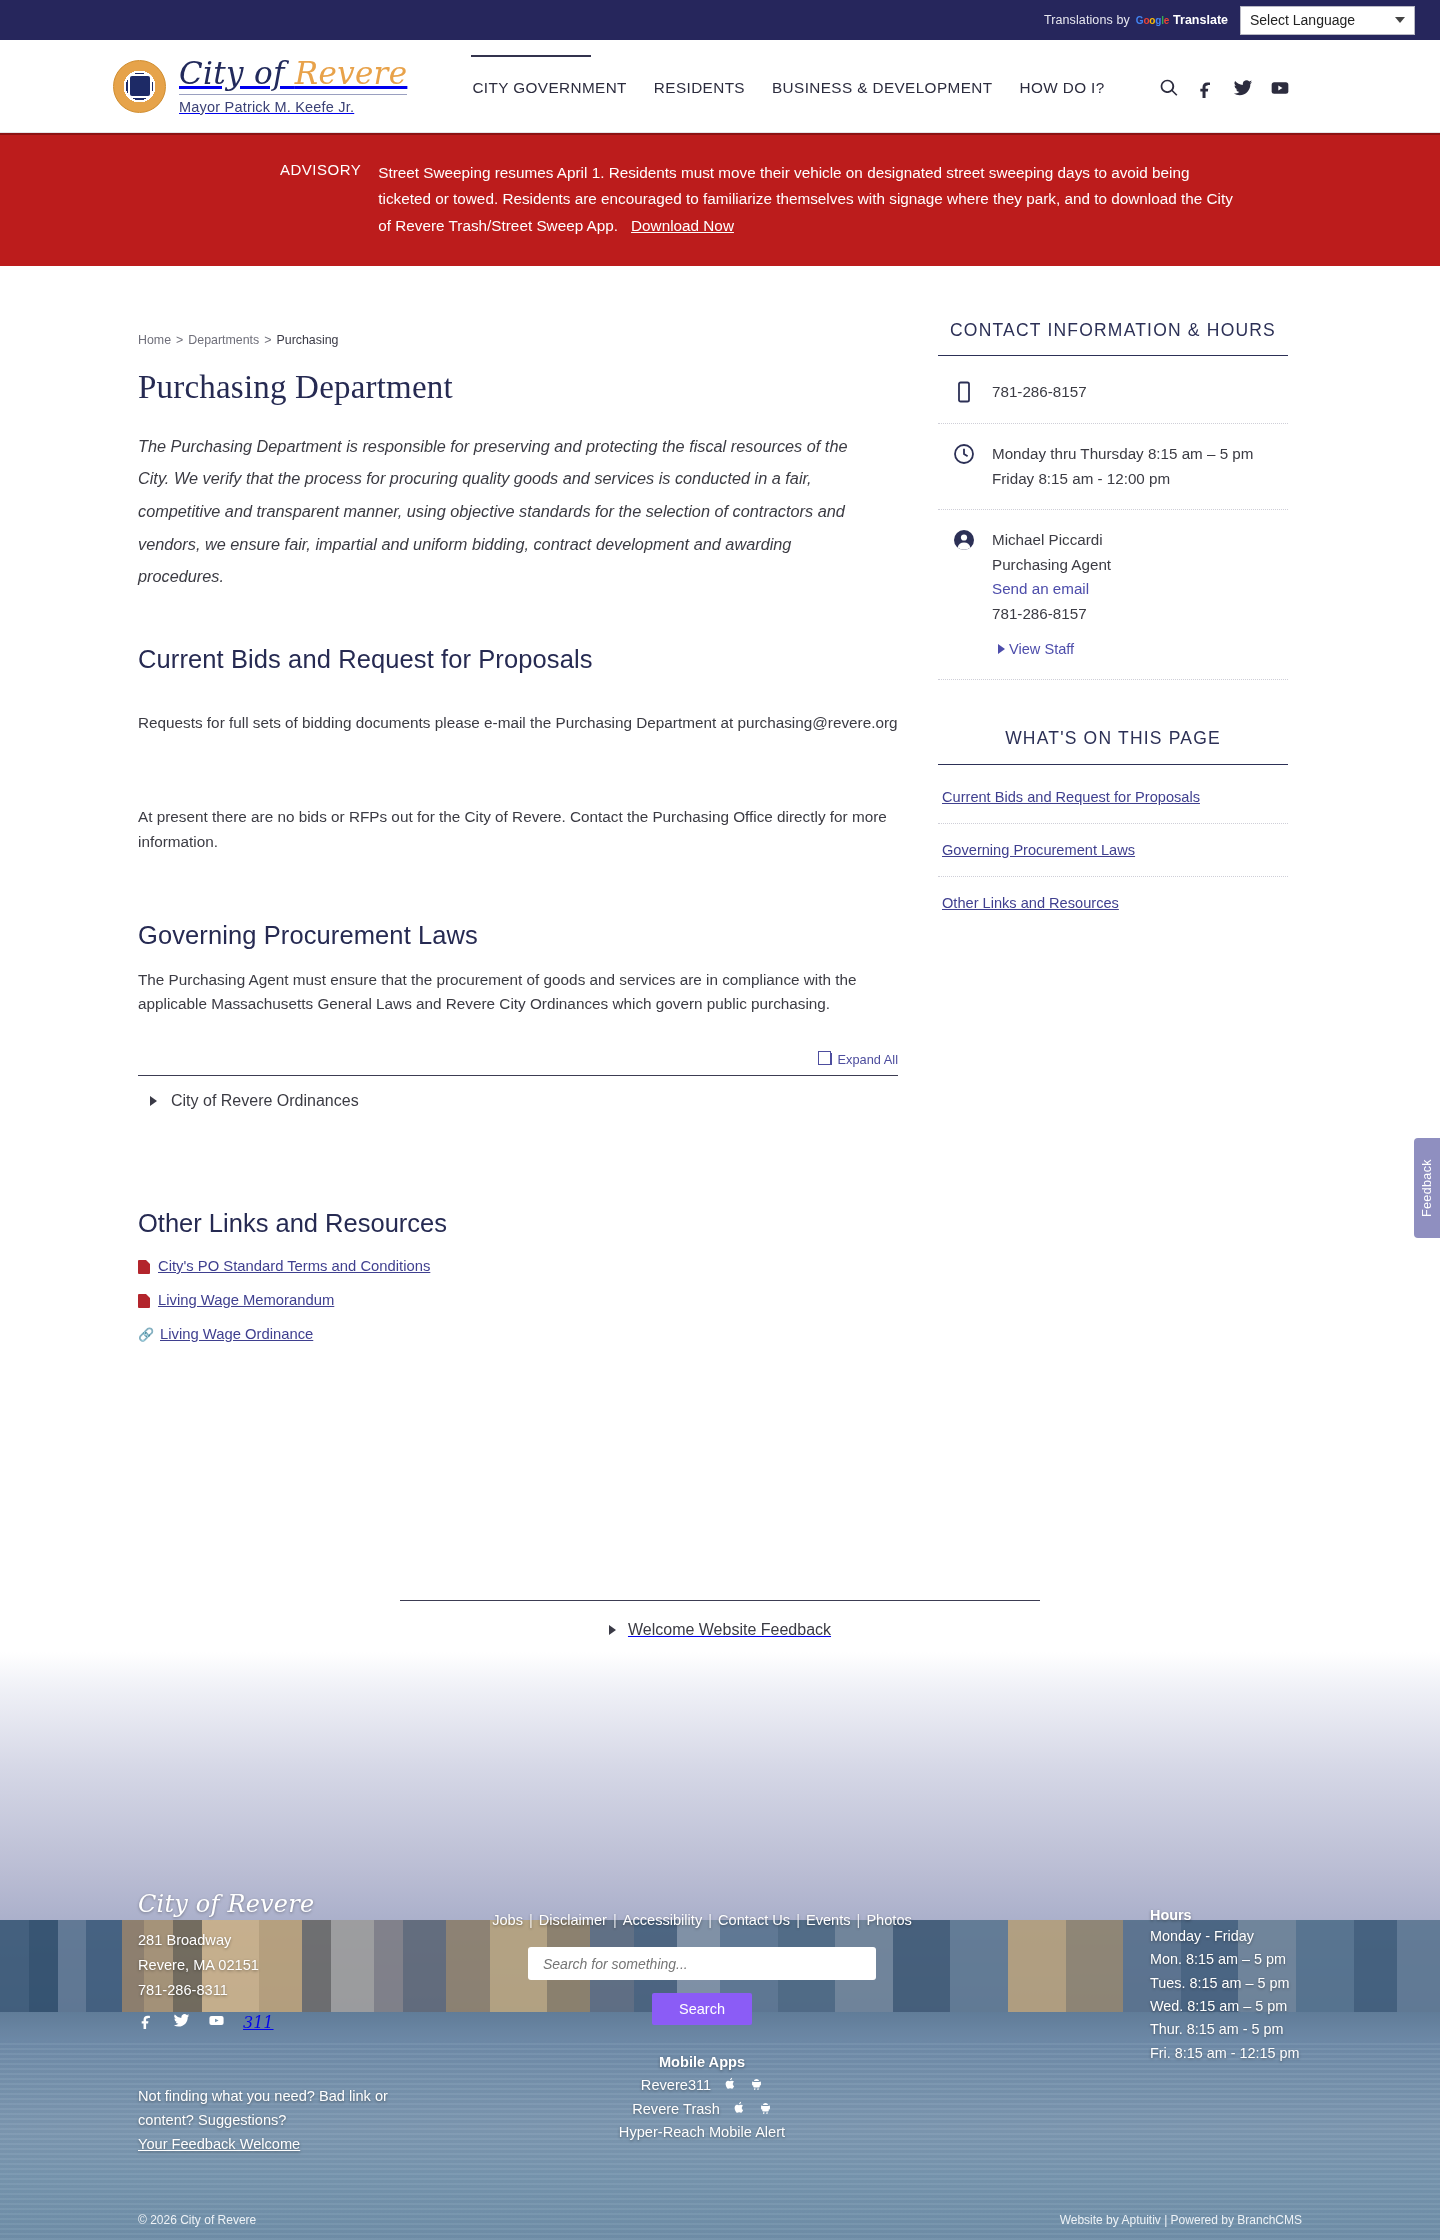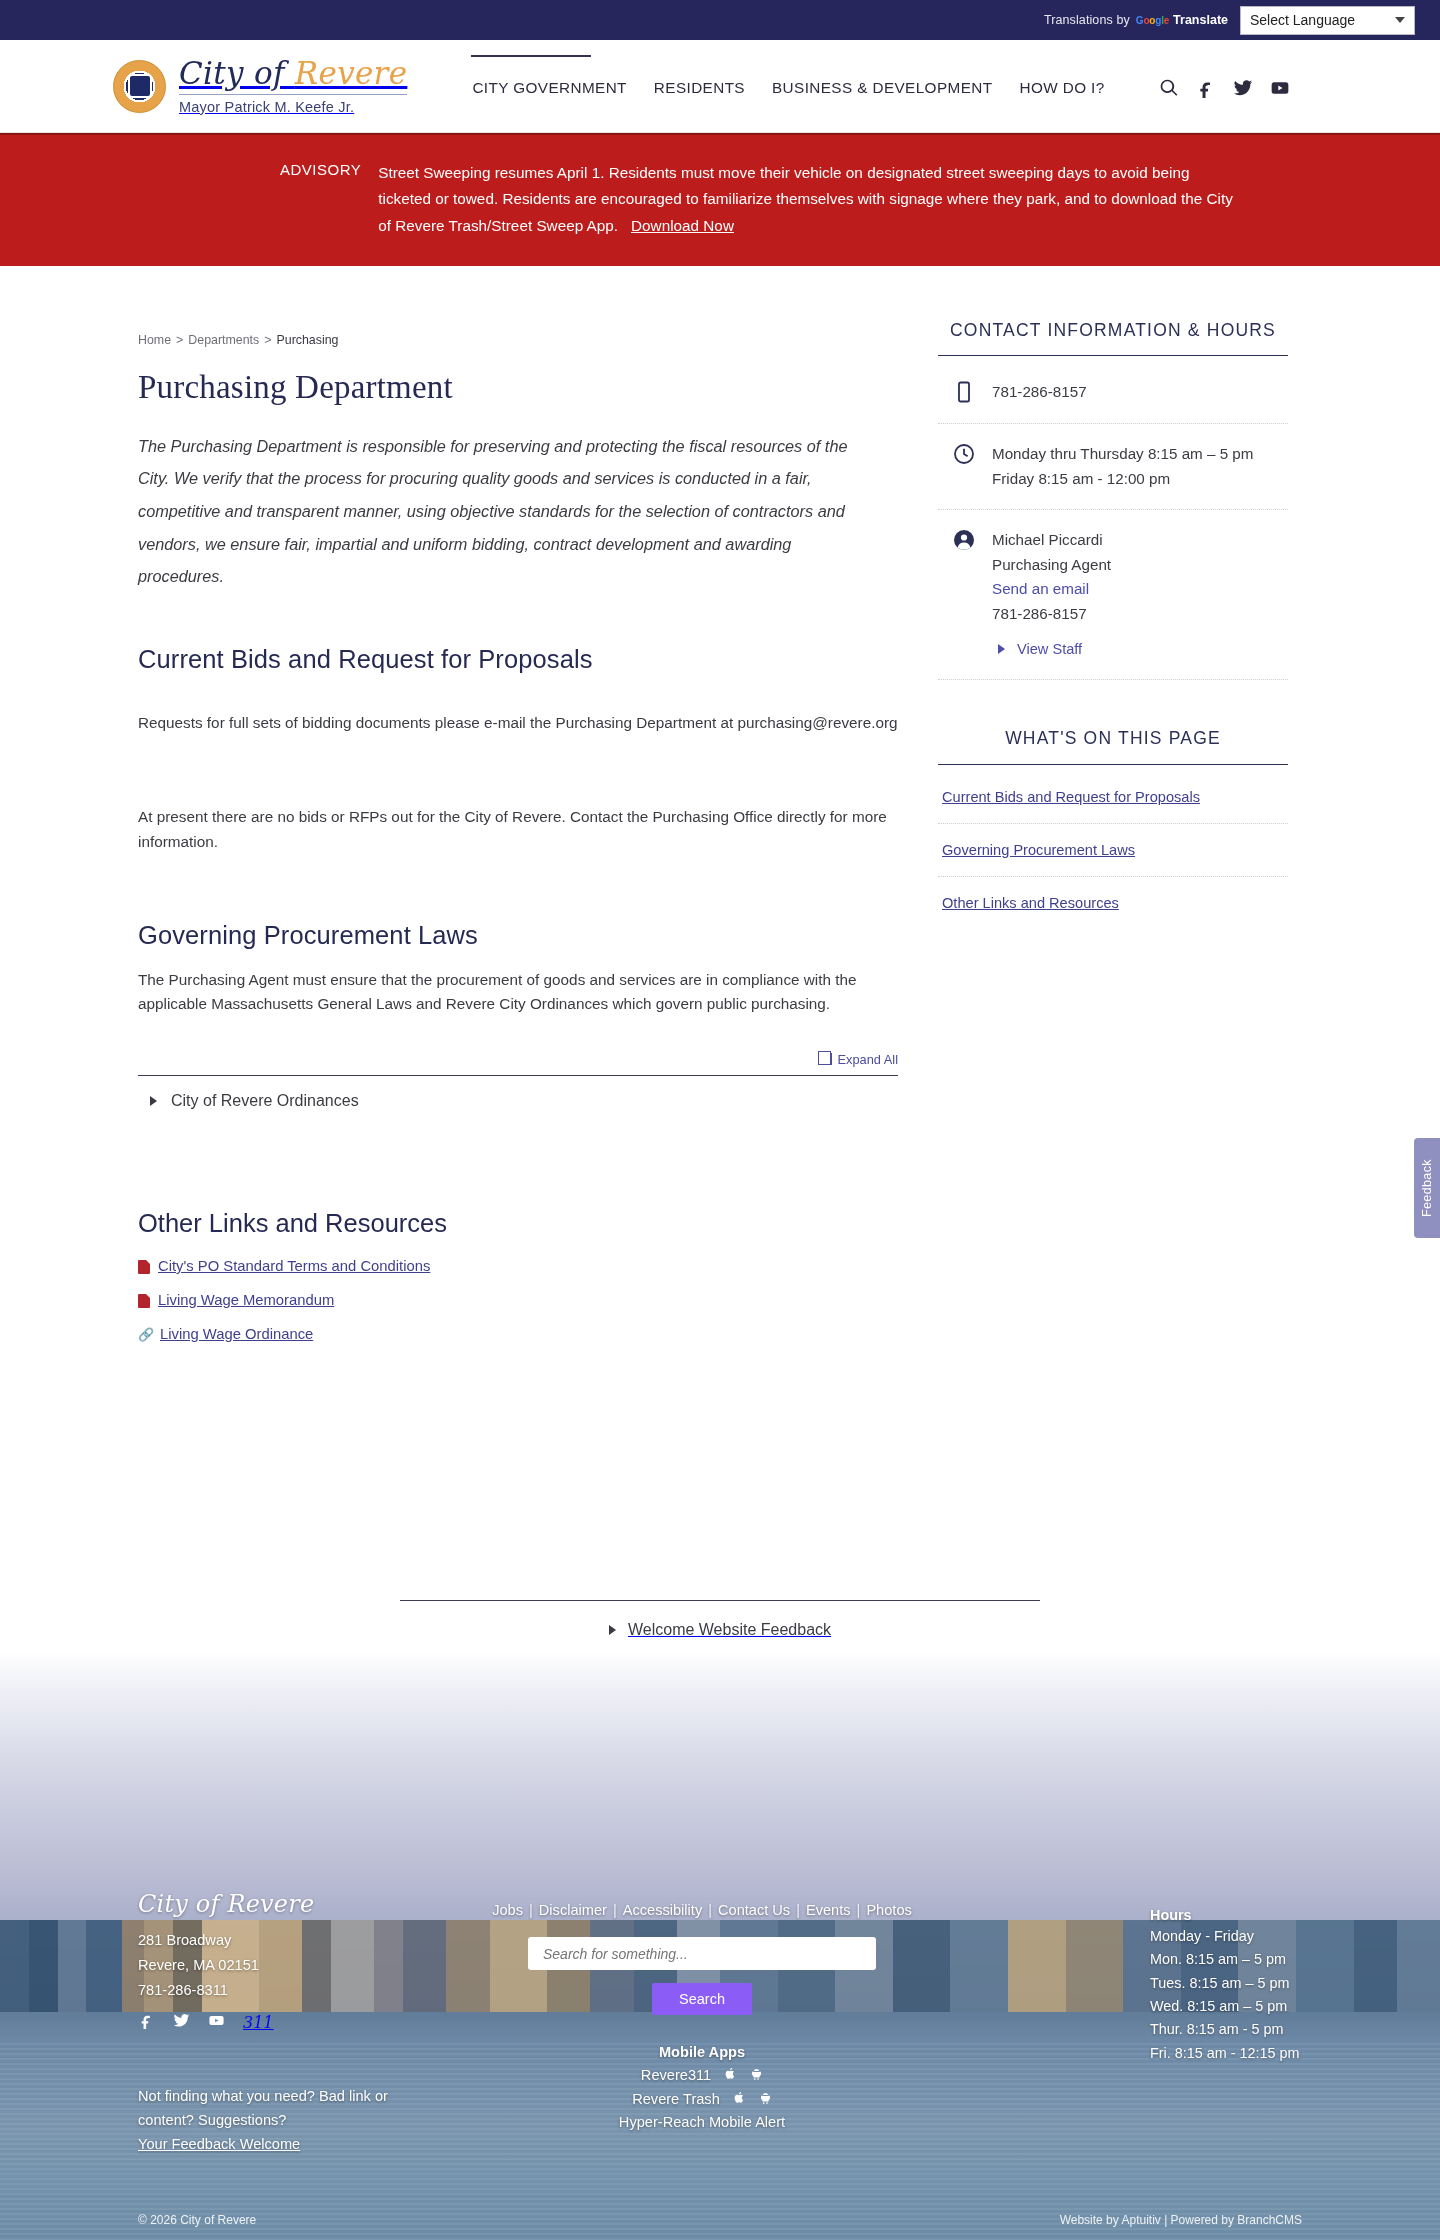--- a/index.html
+++ b/index.html
@@ -130,21 +130,21 @@
     font-size:17.5px; color:#2c3056; text-align:center; letter-spacing:1.2px;
     font-weight:400; line-height:1.45; margin:0 0 12px; padding:0 10px;
   }
   .side-rule{ border-top:1.5px solid #2c3056; margin-bottom:6px; }
   .ci-row{ display:flex; gap:16px; padding:18px 4px 18px 14px; border-bottom:1px dotted #cfcfd8; }
   .ci-row:last-child{ border-bottom:none; }
   .ci-icon{ width:24px;height:24px; flex:none; color:#2c3056; }
   .ci-icon svg{ width:100%;height:100%; }
   .ci-body{ font-size:15.2px; color:#3b3b43; line-height:1.62; }
   .ci-body a{ color:#4d4dab; text-decoration:none; }
-  .viewstaff{ margin-top:11px; display:flex; align-items:center; gap:12px; color:#4d4dab; font-size:14.6px; }
+  .viewstaff{ margin-top:11px; display:flex; align-items:center; gap:4px; color:#4d4dab; font-size:14.6px; }
   .viewstaff .tri{ border-left-color:#4d4dab; margin-left:6px; }
 
   .wotp{ margin-top:46px; }
   .wotp-item{ padding:17px 0 17px 4px; border-bottom:1px dotted #cfcfd8; }
   .wotp-item:last-child{ border-bottom:none; }
   .wotp-item a{ color:#3f3f8f; font-size:14.6px; text-decoration:underline; }
 
   
   .feedback-tab{
     position:absolute; right:0; top:1138px; width:26px; height:100px;
@@ -207,21 +207,21 @@
     color:#fff; letter-spacing:.2px; margin-bottom:10px;
     text-shadow:0 1px 3px rgba(0,0,0,.35);
   }
   .f-addr{ font-size:14.6px; line-height:1.72; text-shadow:0 1px 3px rgba(0,0,0,.4); }
   .f-social{ display:flex; align-items:center; gap:18px; margin-top:9px; }
   .f-social svg{ width:17px;height:17px;fill:#fff; }
   .f-311{ font-family:"DejaVu Serif", serif; font-style:italic; font-size:16px; opacity:.95; }
   .f-feedback{ margin-top:52px; font-size:14.6px; line-height:1.62; width:270px; text-shadow:0 1px 3px rgba(0,0,0,.4);}
   .f-feedback a{ color:#fff; text-decoration:underline; }
 
-  .f-center{ position:absolute; left:482px; top:250px; width:440px; text-align:center; }
+  .f-center{ position:absolute; left:482px; top:260px; width:440px; text-align:center; }
   .f-links{ font-size:14.6px; text-shadow:0 1px 3px rgba(0,0,0,.4); }
   .f-links a{ color:#fff; text-decoration:none; }
   .f-links .bar{ margin:0 6px; opacity:.8; }
   .f-search{
     margin-top:19px; width:348px; height:33px; background:#fff; border-radius:3px;
     display:flex; align-items:center; padding:0 13px; margin-left:auto; margin-right:auto;
   }
   .f-search input{
     border:none; outline:none; width:100%; font-size:14px;
     font-style:italic; color:#888; font-family:"Liberation Sans", sans-serif;

